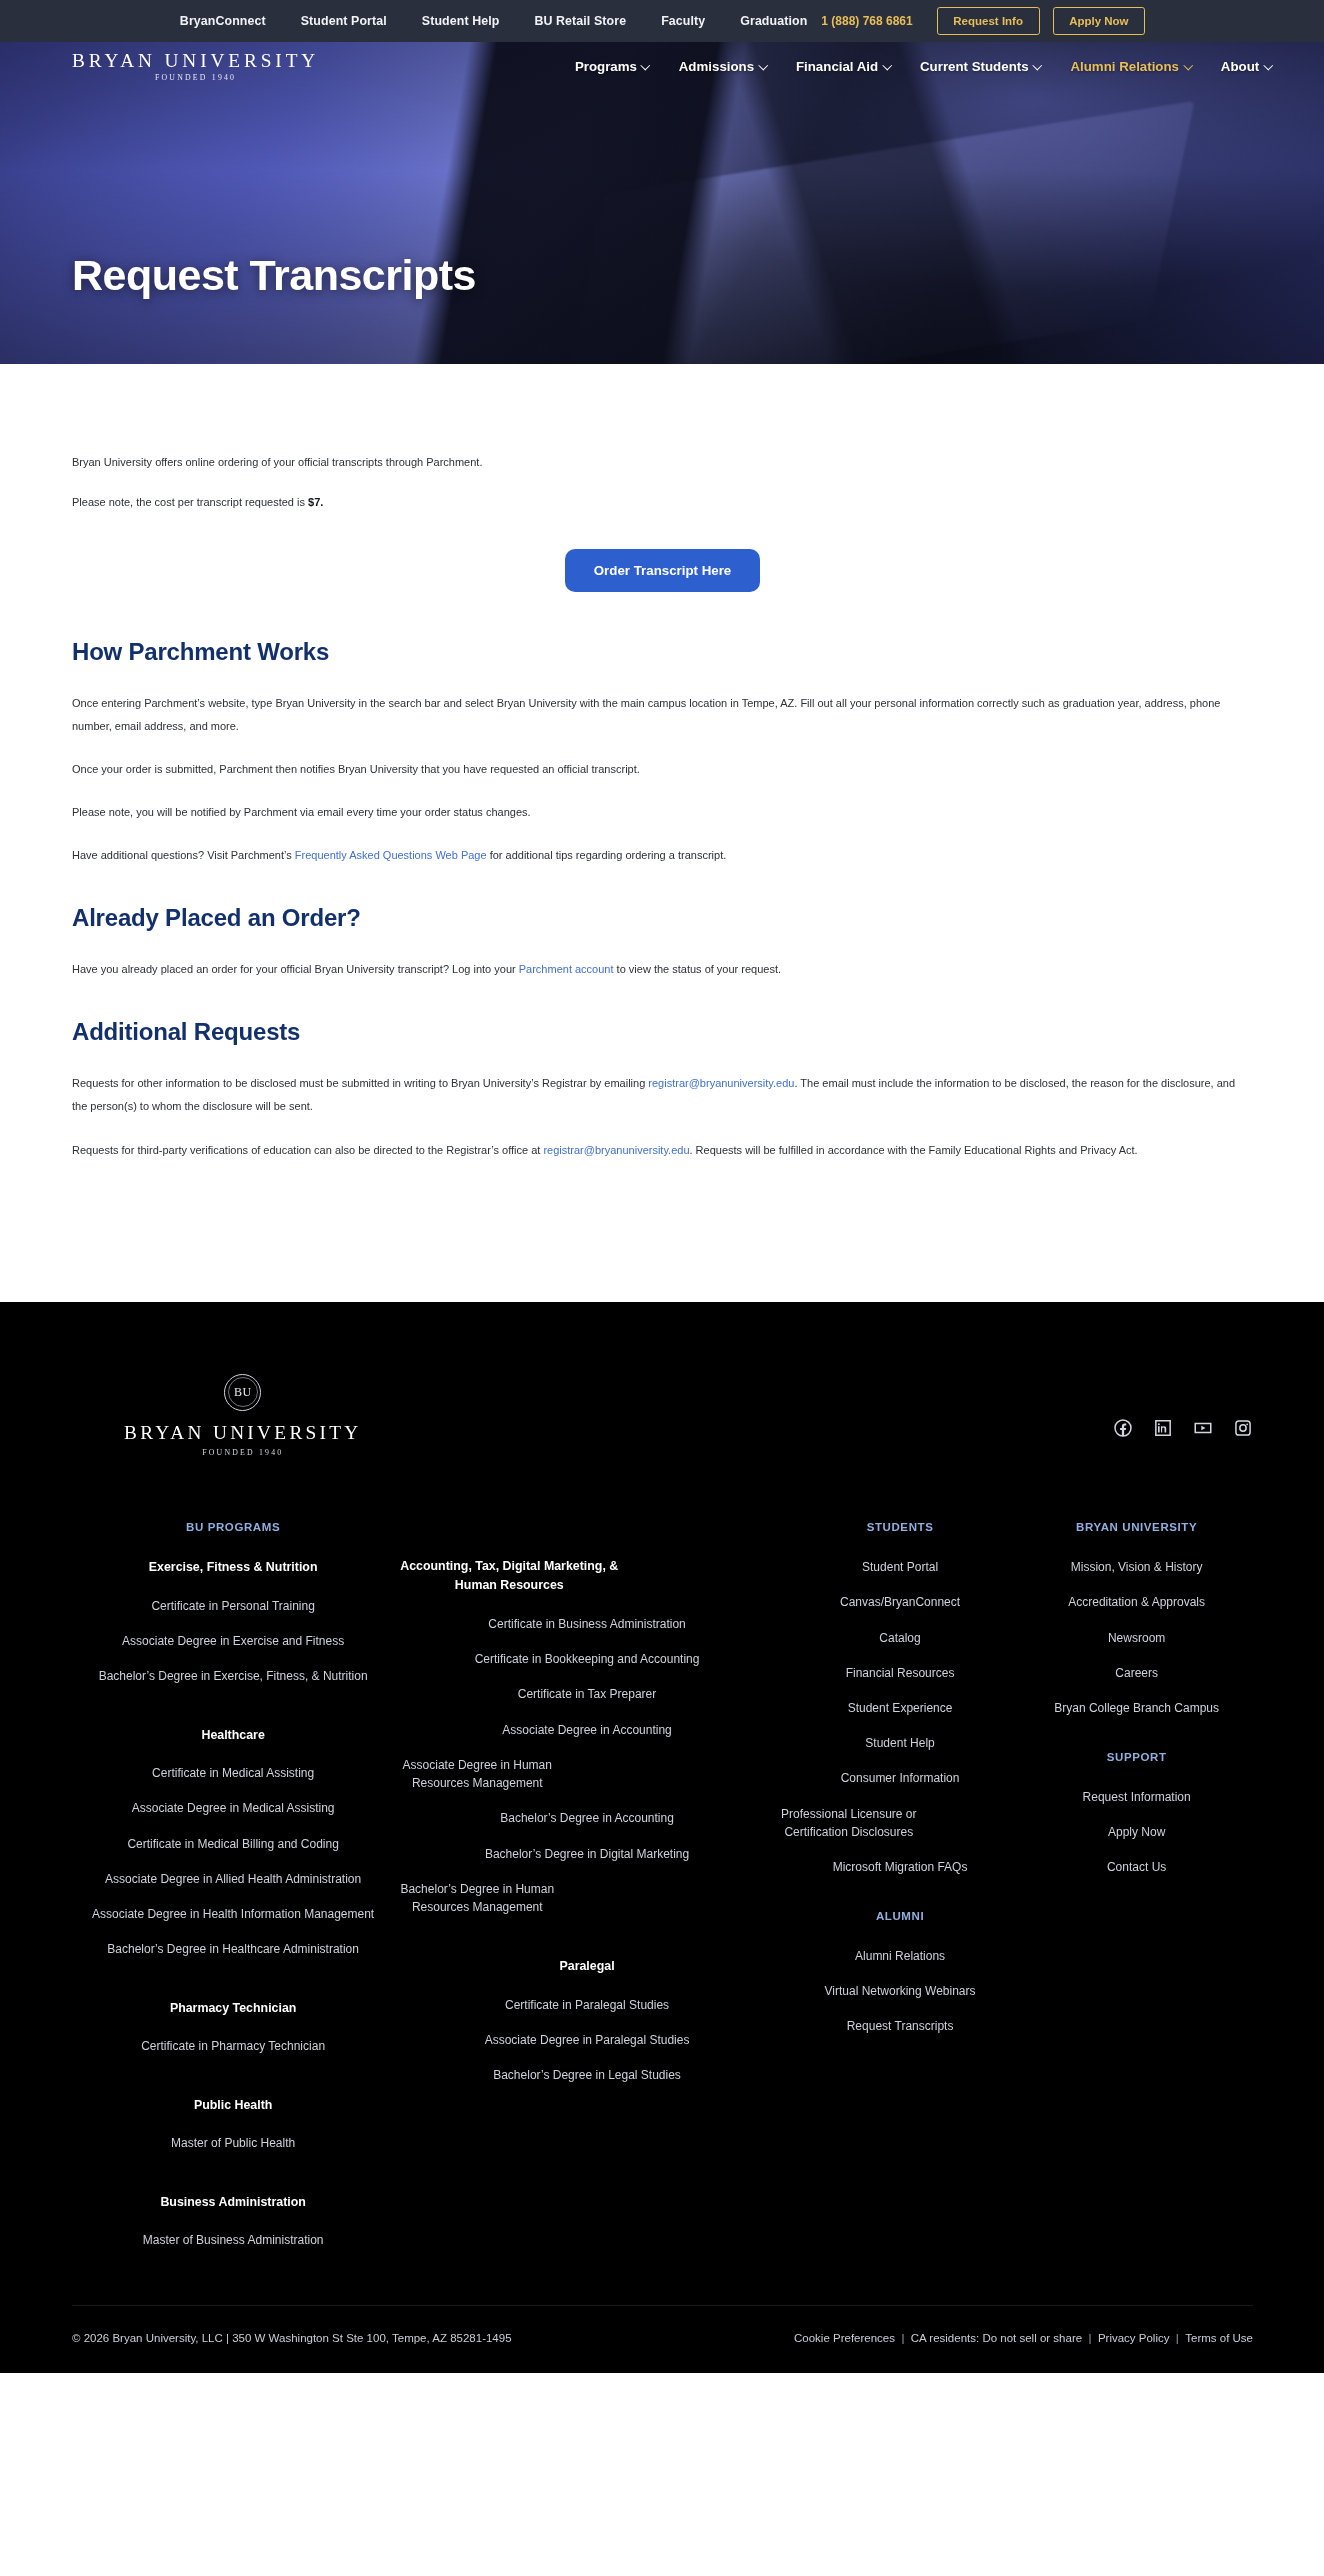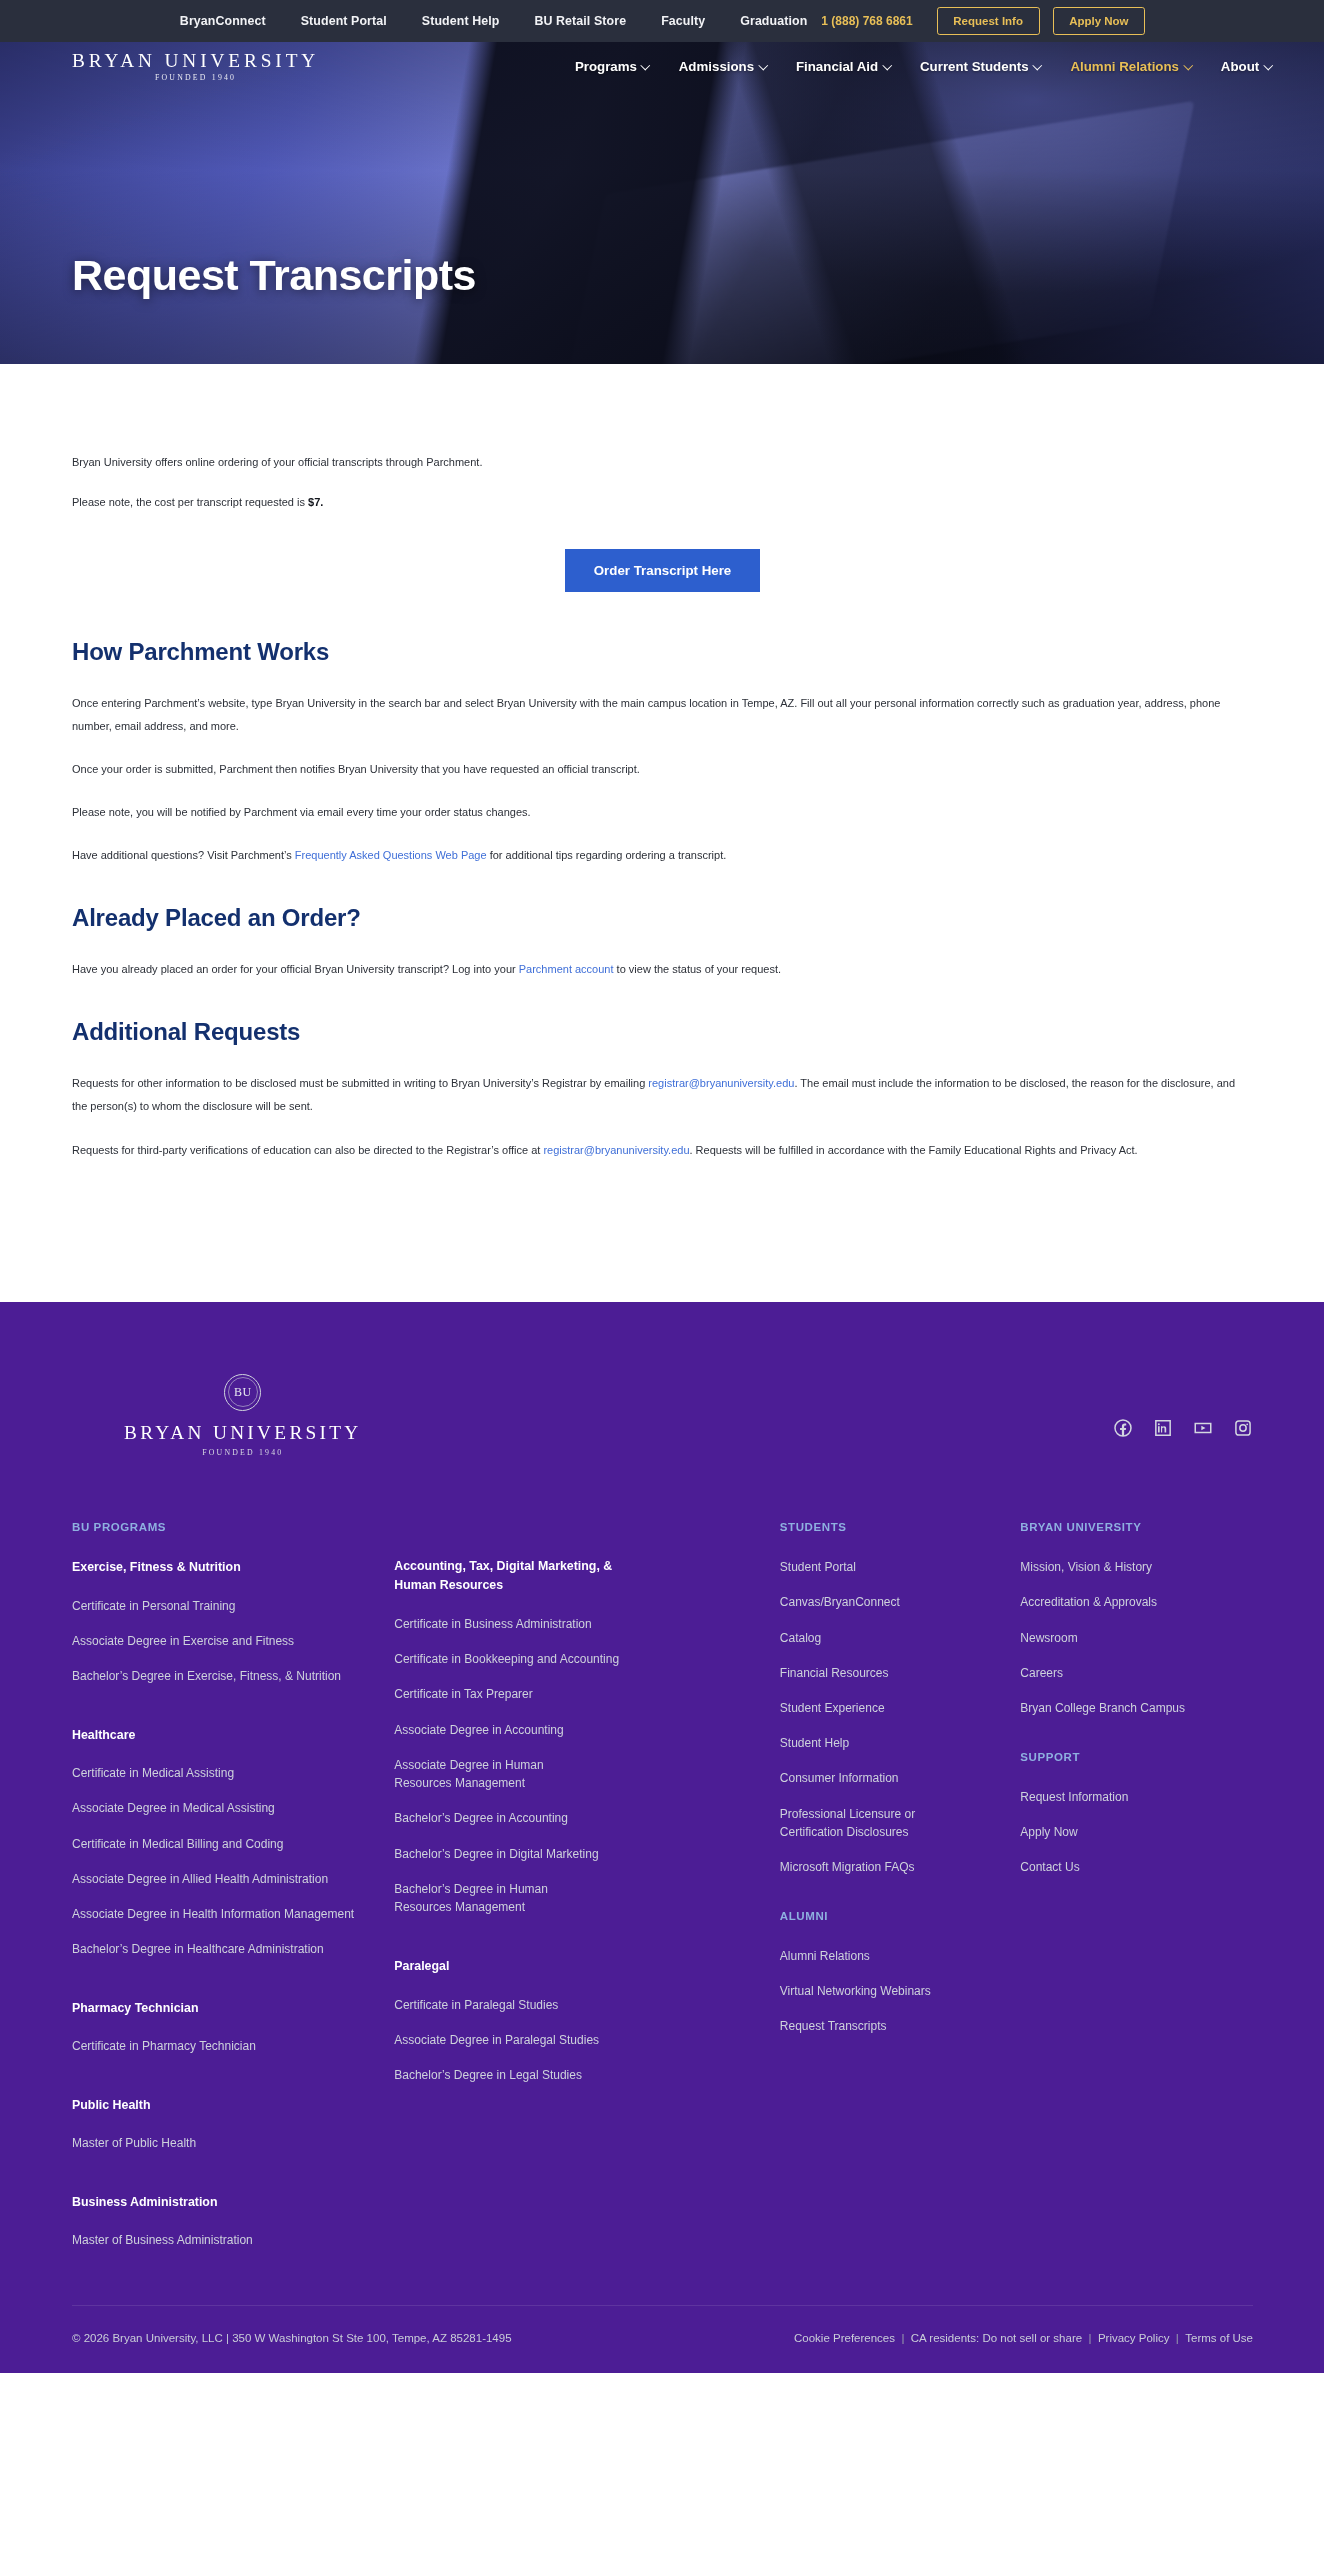--- a/index.html
+++ b/index.html
@@ -176,36 +176,37 @@
   }
   .cta-wrap { display: flex; justify-content: center; margin: 35px 0 46px; }
   .cta-btn {
     background: #2d5fce;
     color: #ffffff;
     border: none;
     font-family: inherit;
     font-size: 13.3px;
     font-weight: 700;
     padding: 14px 28.5px;
-    border-radius: 0;
+    border-radius: 10px;
     cursor: pointer;
   }
   h2.section-heading {
     color: #13306e;
     font-size: 24px;
     font-weight: 700;
     margin: 37px 0 26px;
     letter-spacing: -0.2px;
   }
   h2.section-heading.first { margin-top: 24px; }
 
   
   .footer {
-    background: #4c1d95;
+    background: #000000;
     padding: 72px 72px 0 72px;
+    text-align: center;
   }
   .footer-top {
     display: flex;
     align-items: flex-start;
     justify-content: space-between;
     padding-bottom: 64px;
   }
   .footer-brand {
     display: flex;
     flex-direction: column;

